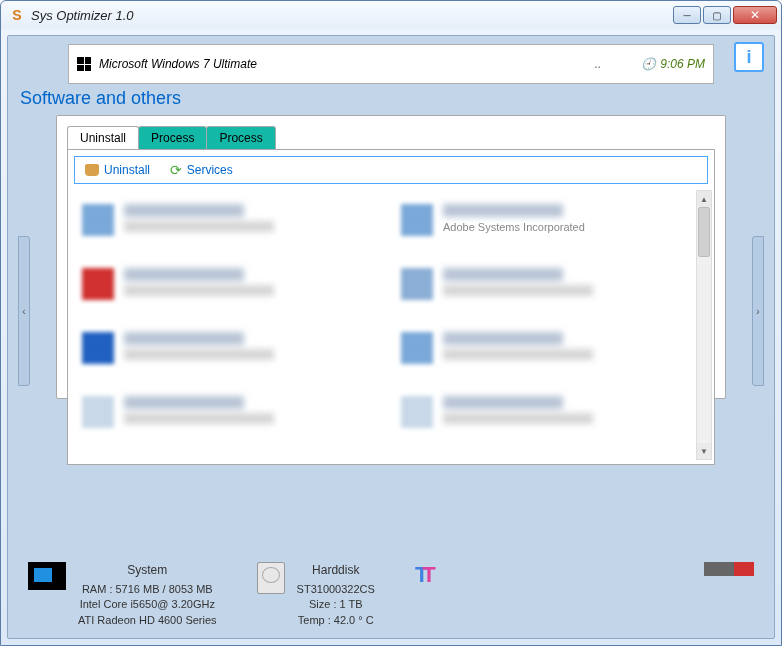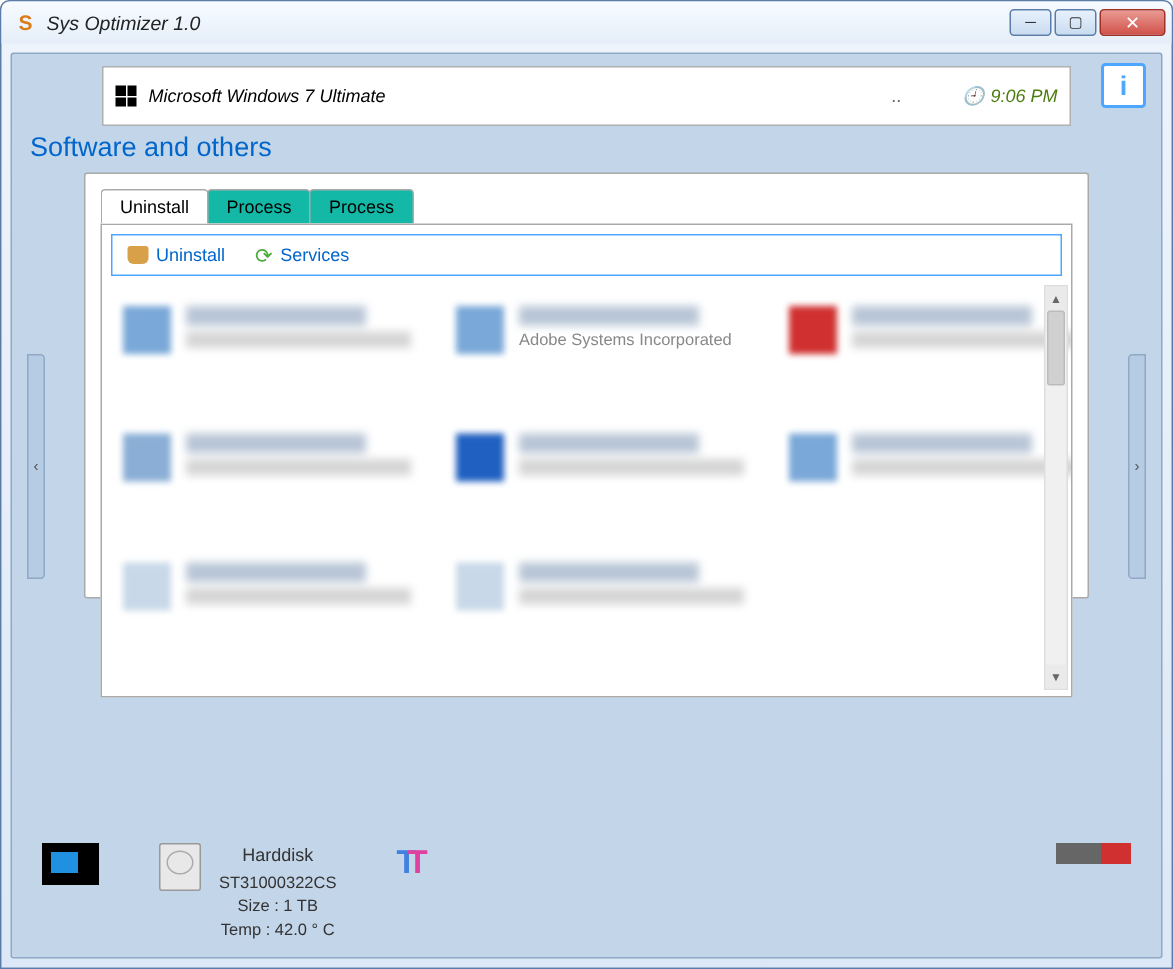--- a/index.html
+++ b/index.html
@@ -157,21 +157,21 @@
     }
     .uninstall-icon {
       width: 14px; height: 12px;
       background: #d9a04a;
       border-radius: 2px 2px 4px 4px;
     }
     .refresh-icon { color: #4aaa3a; font-size: 14px; }
     
     .app-list {
       display: grid;
-      grid-template-columns: 1fr 1fr 1fr;
+      grid-template-columns: 1fr 1fr;
       gap: 14px 30px;
       padding: 14px 24px 14px 14px;
       height: 270px;
       overflow: hidden;
     }
     .app-item { display: flex; gap: 10px; }
     .app-icon-box {
       width: 32px; height: 32px;
       filter: blur(2px);
       flex-shrink: 0;
@@ -375,20 +375,26 @@
           <div class="scroll-btn">▲</div>
           <div class="scroll-thumb"></div>
           <div class="scroll-btn down">▼</div>
         </div>
       </div>
     </div>
 
     <div class="status-bar">
       <div class="status-group">
         <div class="monitor-icon"></div>
+        <div class="status-text">
+          <div class="heading">System</div>
+          <div>RAM : 5716 MB / 8053 MB</div>
+          <div>Intel Core i5650@ 3.20GHz</div>
+          <div>ATI Radeon HD 4600 Series</div>
+        </div>
       </div>
 
       <div class="status-group">
         <div class="hdd-icon"></div>
         <div class="status-text">
           <div class="heading">Harddisk</div>
           <div>ST31000322CS</div>
           <div>Size : 1 TB</div>
           <div>Temp : 42.0 ° C</div>
         </div>

